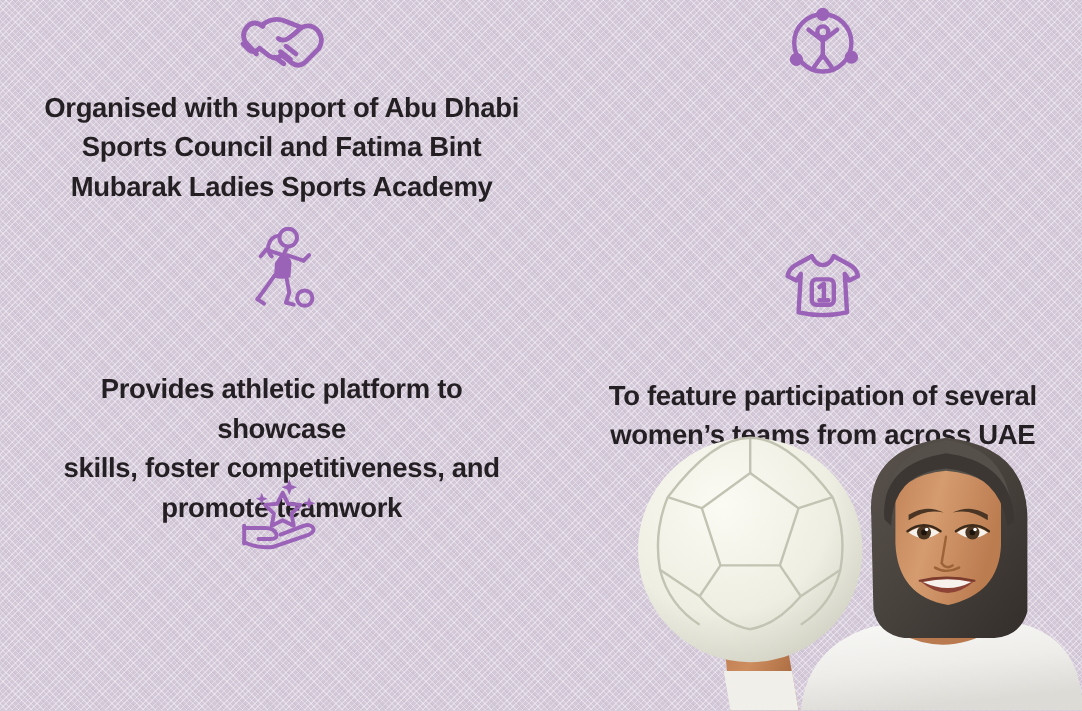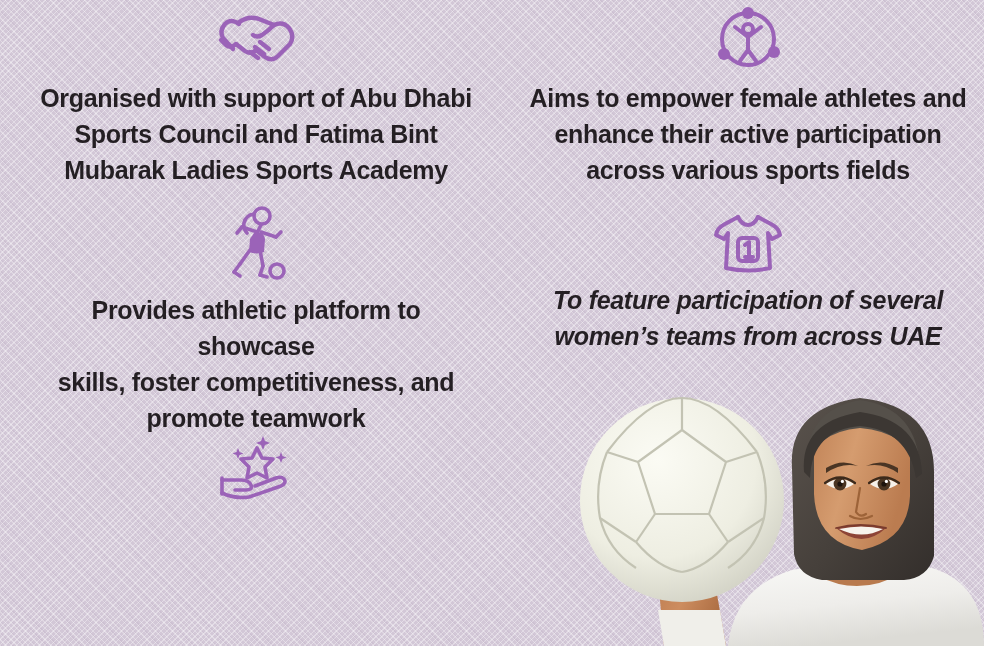--- a/index.html
+++ b/index.html
@@ -56,21 +56,21 @@
     display: flex;
     flex-direction: column;
     align-items: center;
     box-sizing: border-box;
     padding-left: 20px;
   }
 
   .cell-tl { left: 0;    top: 4px;   width: 492px; }
   .cell-tr { left: 492px; top: 4px;  width: 492px; }
   .cell-ml { left: 0;    top: 206px; width: 492px; }
-  .cell-mr { left: 492px; top: 212px; width: 492px; font-style: italic; }
+  .cell-mr { left: 492px; top: 228px; width: 492px; }
   .cell-bl { left: 0;    top: 432px; width: 492px; }
 
   .icon-wrap {
     display: block;
     line-height: 0;
     margin-bottom: 6px;
   }
 
   .cell-text {
     text-align: center;
@@ -78,21 +78,21 @@
     font-family: "Liberation Sans", sans-serif;
     font-weight: bold;
     font-size: 25px;
     line-height: 36px;
     letter-spacing: -0.3px;
     max-width: 440px;
     white-space: pre-line;
   }
 
   .cell-ml .cell-text,
-  .cell-mr .cell-text { max-width: 452px; }
+  .cell-mr .cell-text { max-width: 452px; margin-top: 44px; }
 
   
   .photo {
     position: absolute;
     left: 560px;
     top: 372px;
     width: 424px;
     height: 274px;
   }
   .photo svg { display: block; }
@@ -139,23 +139,20 @@
             <path d="M37 46 L29 57"></path>
             <path d="M37 46 L45 57"></path>
           </g>
           <g fill="#9b63b8">
             <circle cx="37" cy="9" r="6"></circle>
             <circle cx="63" cy="48" r="6"></circle>
             <circle cx="13" cy="50" r="6"></circle>
           </g>
         </svg>
       </span>
-      <div class="cell-text">Aims to empower female athletes and
-enhance their active participation
-across various sports fields</div>
     </div>
 
     <div class="cell cell-ml">
       <span class="icon-wrap">
         <svg width="72" height="80" viewBox="0 0 72 80">
           <g fill="none" stroke="#9b63b8" stroke-width="3.6" stroke-linecap="round" stroke-linejoin="round">
             <circle cx="42" cy="10" r="8"></circle>
             <path d="M34 8 Q26 9 24 17 Q23 23 27 27"></path>
             <path d="M41 19 L34 33"></path>
             <path d="M37 26 L22 21"></path>

